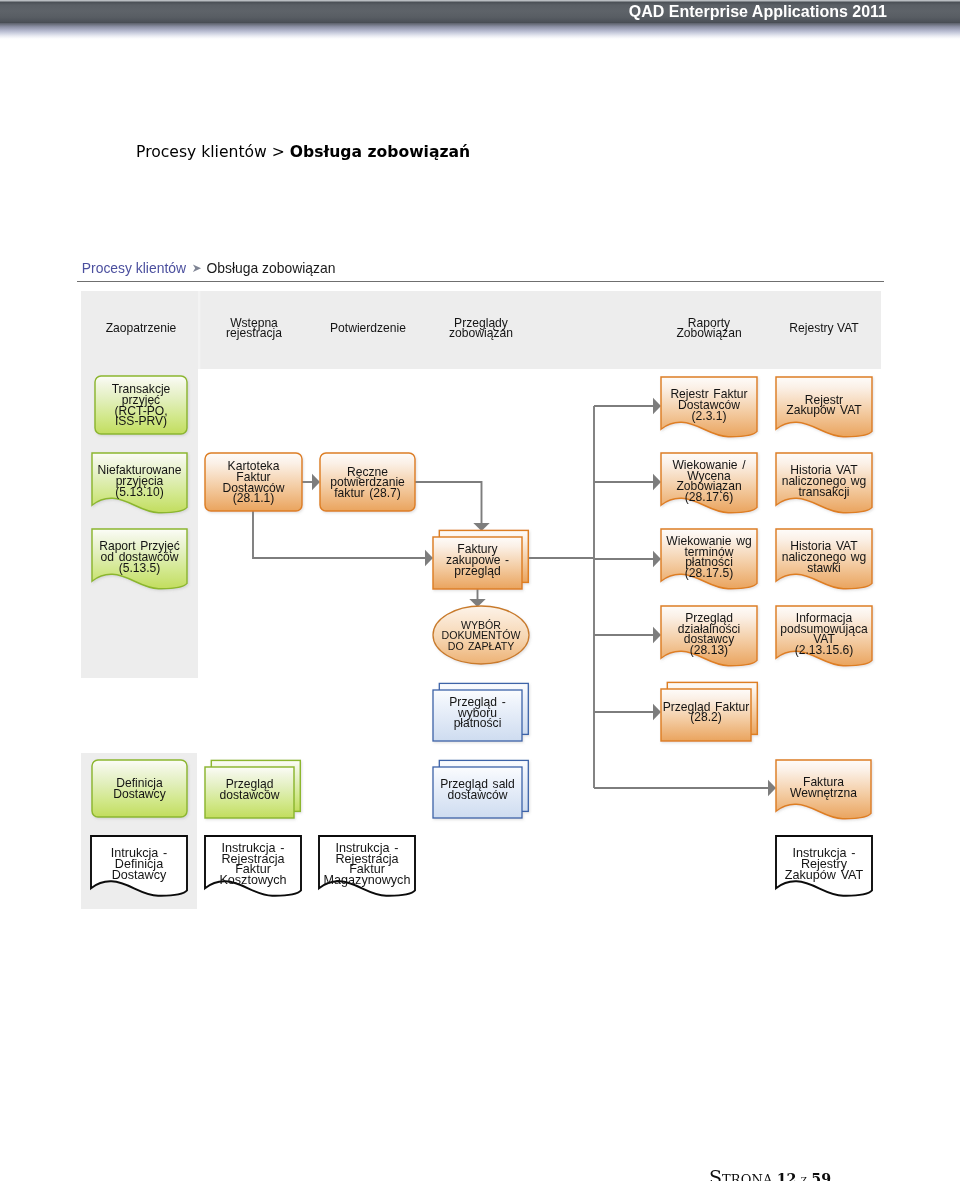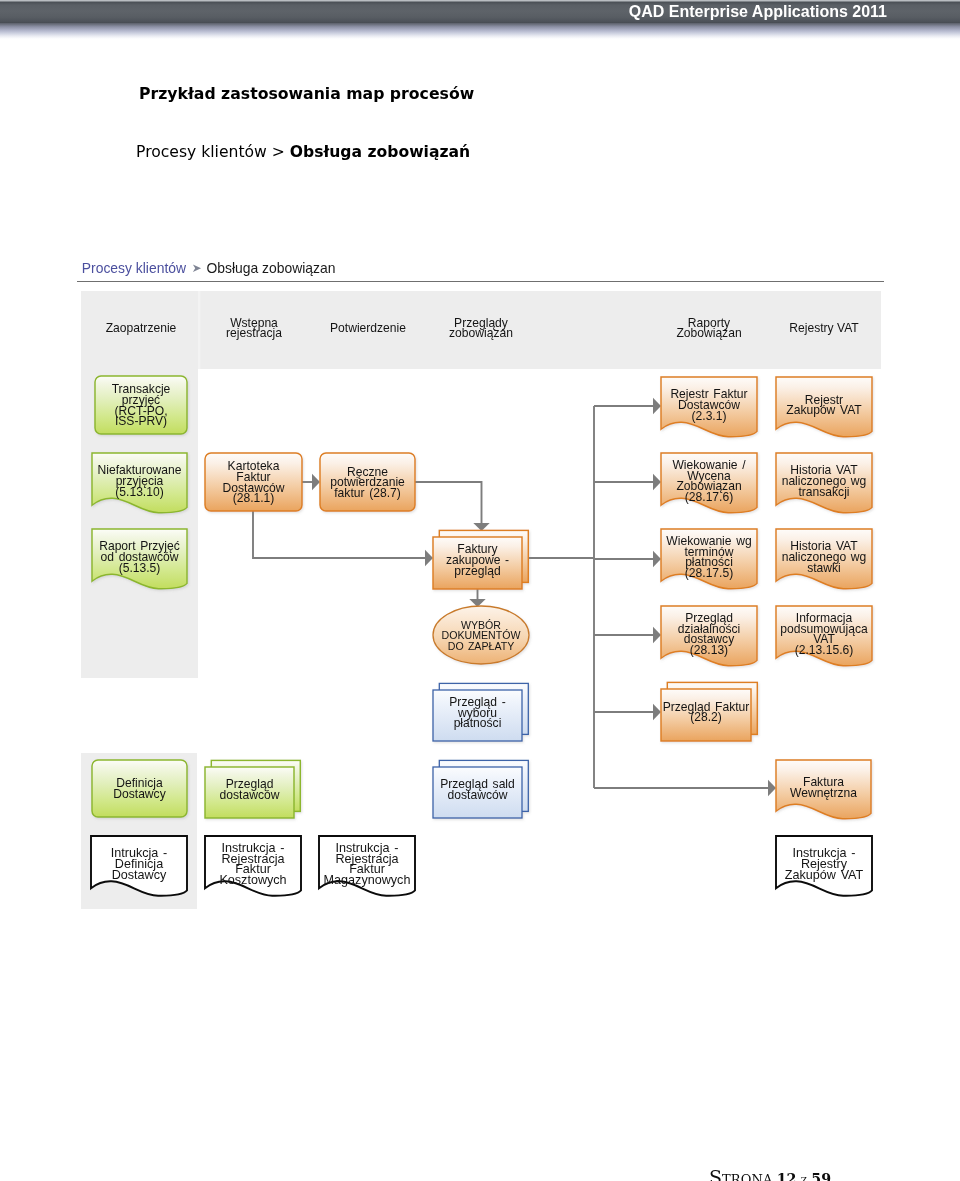--- a/index.html
+++ b/index.html
@@ -37,21 +37,20 @@
 </head>
 <body>
 
 <div id="page">
   <div class="hdr-bar"></div>
   <div class="hdr-fade"></div>
   <div class="hdr-clip">
       <div class="hdr-title">QAD Enterprise Applications 2011</div>
     </div>
 
-  <div class="doc-title">Przykład zastosowania map procesów</div>
   <div class="doc-sub"><span>Procesy klientów &gt; </span><b>Obsługa zobowiązań</b></div>
 
   <svg id="diagram" viewBox="0 0 960 1181" width="960" height="1181">
     <defs>
       <linearGradient id="gGreen" x1="0" y1="0" x2="0" y2="1">
         <stop offset="0%" stop-color="#fcfdf8"></stop>
           <stop offset="12%" stop-color="#f3f7e5"></stop>
         <stop offset="40%" stop-color="#e2efbd"></stop>
           <stop offset="70%" stop-color="#d2e88c"></stop>
         <stop offset="100%" stop-color="#c2dd5e"></stop>

